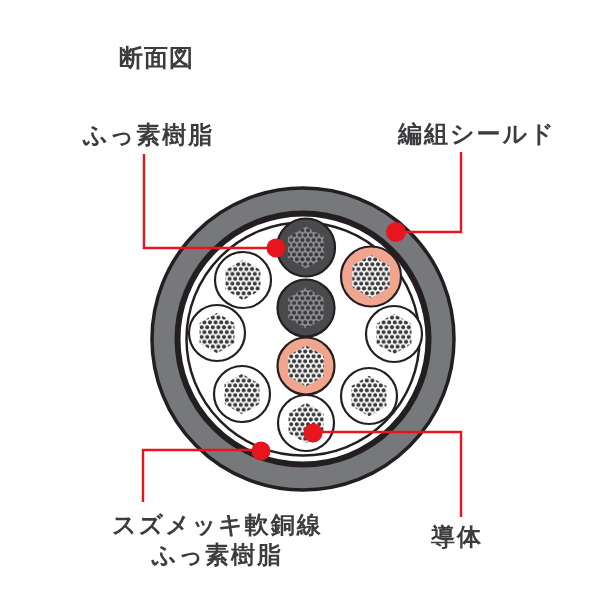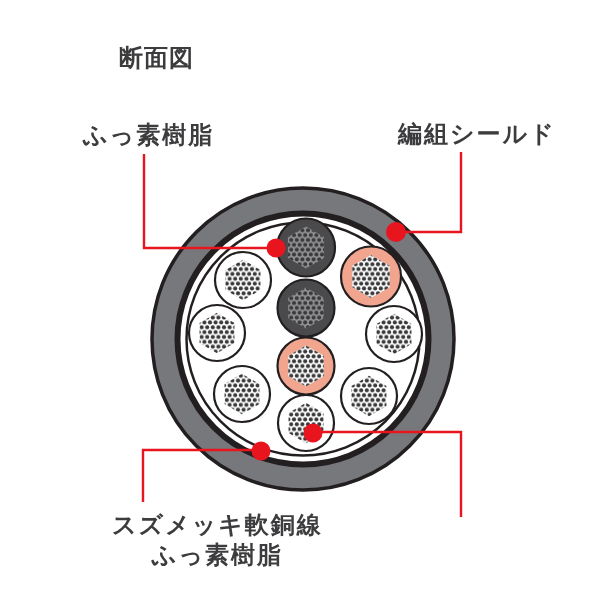--- a/index.html
+++ b/index.html
@@ -106,14 +106,15 @@
     </g>
   </svg>
 
   <div class="lbl lbl-title">断面図</div>
   <div class="lbl lbl-resin">ふっ素樹脂</div>
   <div class="lbl lbl-rubber">編組シールド</div>
   <div class="lbl lbl-shield">
     <span>スズメッキ軟銅線</span>
     <span>ふっ素樹脂</span>
   </div>
+  <div class="lbl lbl-conductor">導体</div>
 
 </div>
 
 </body></html>

